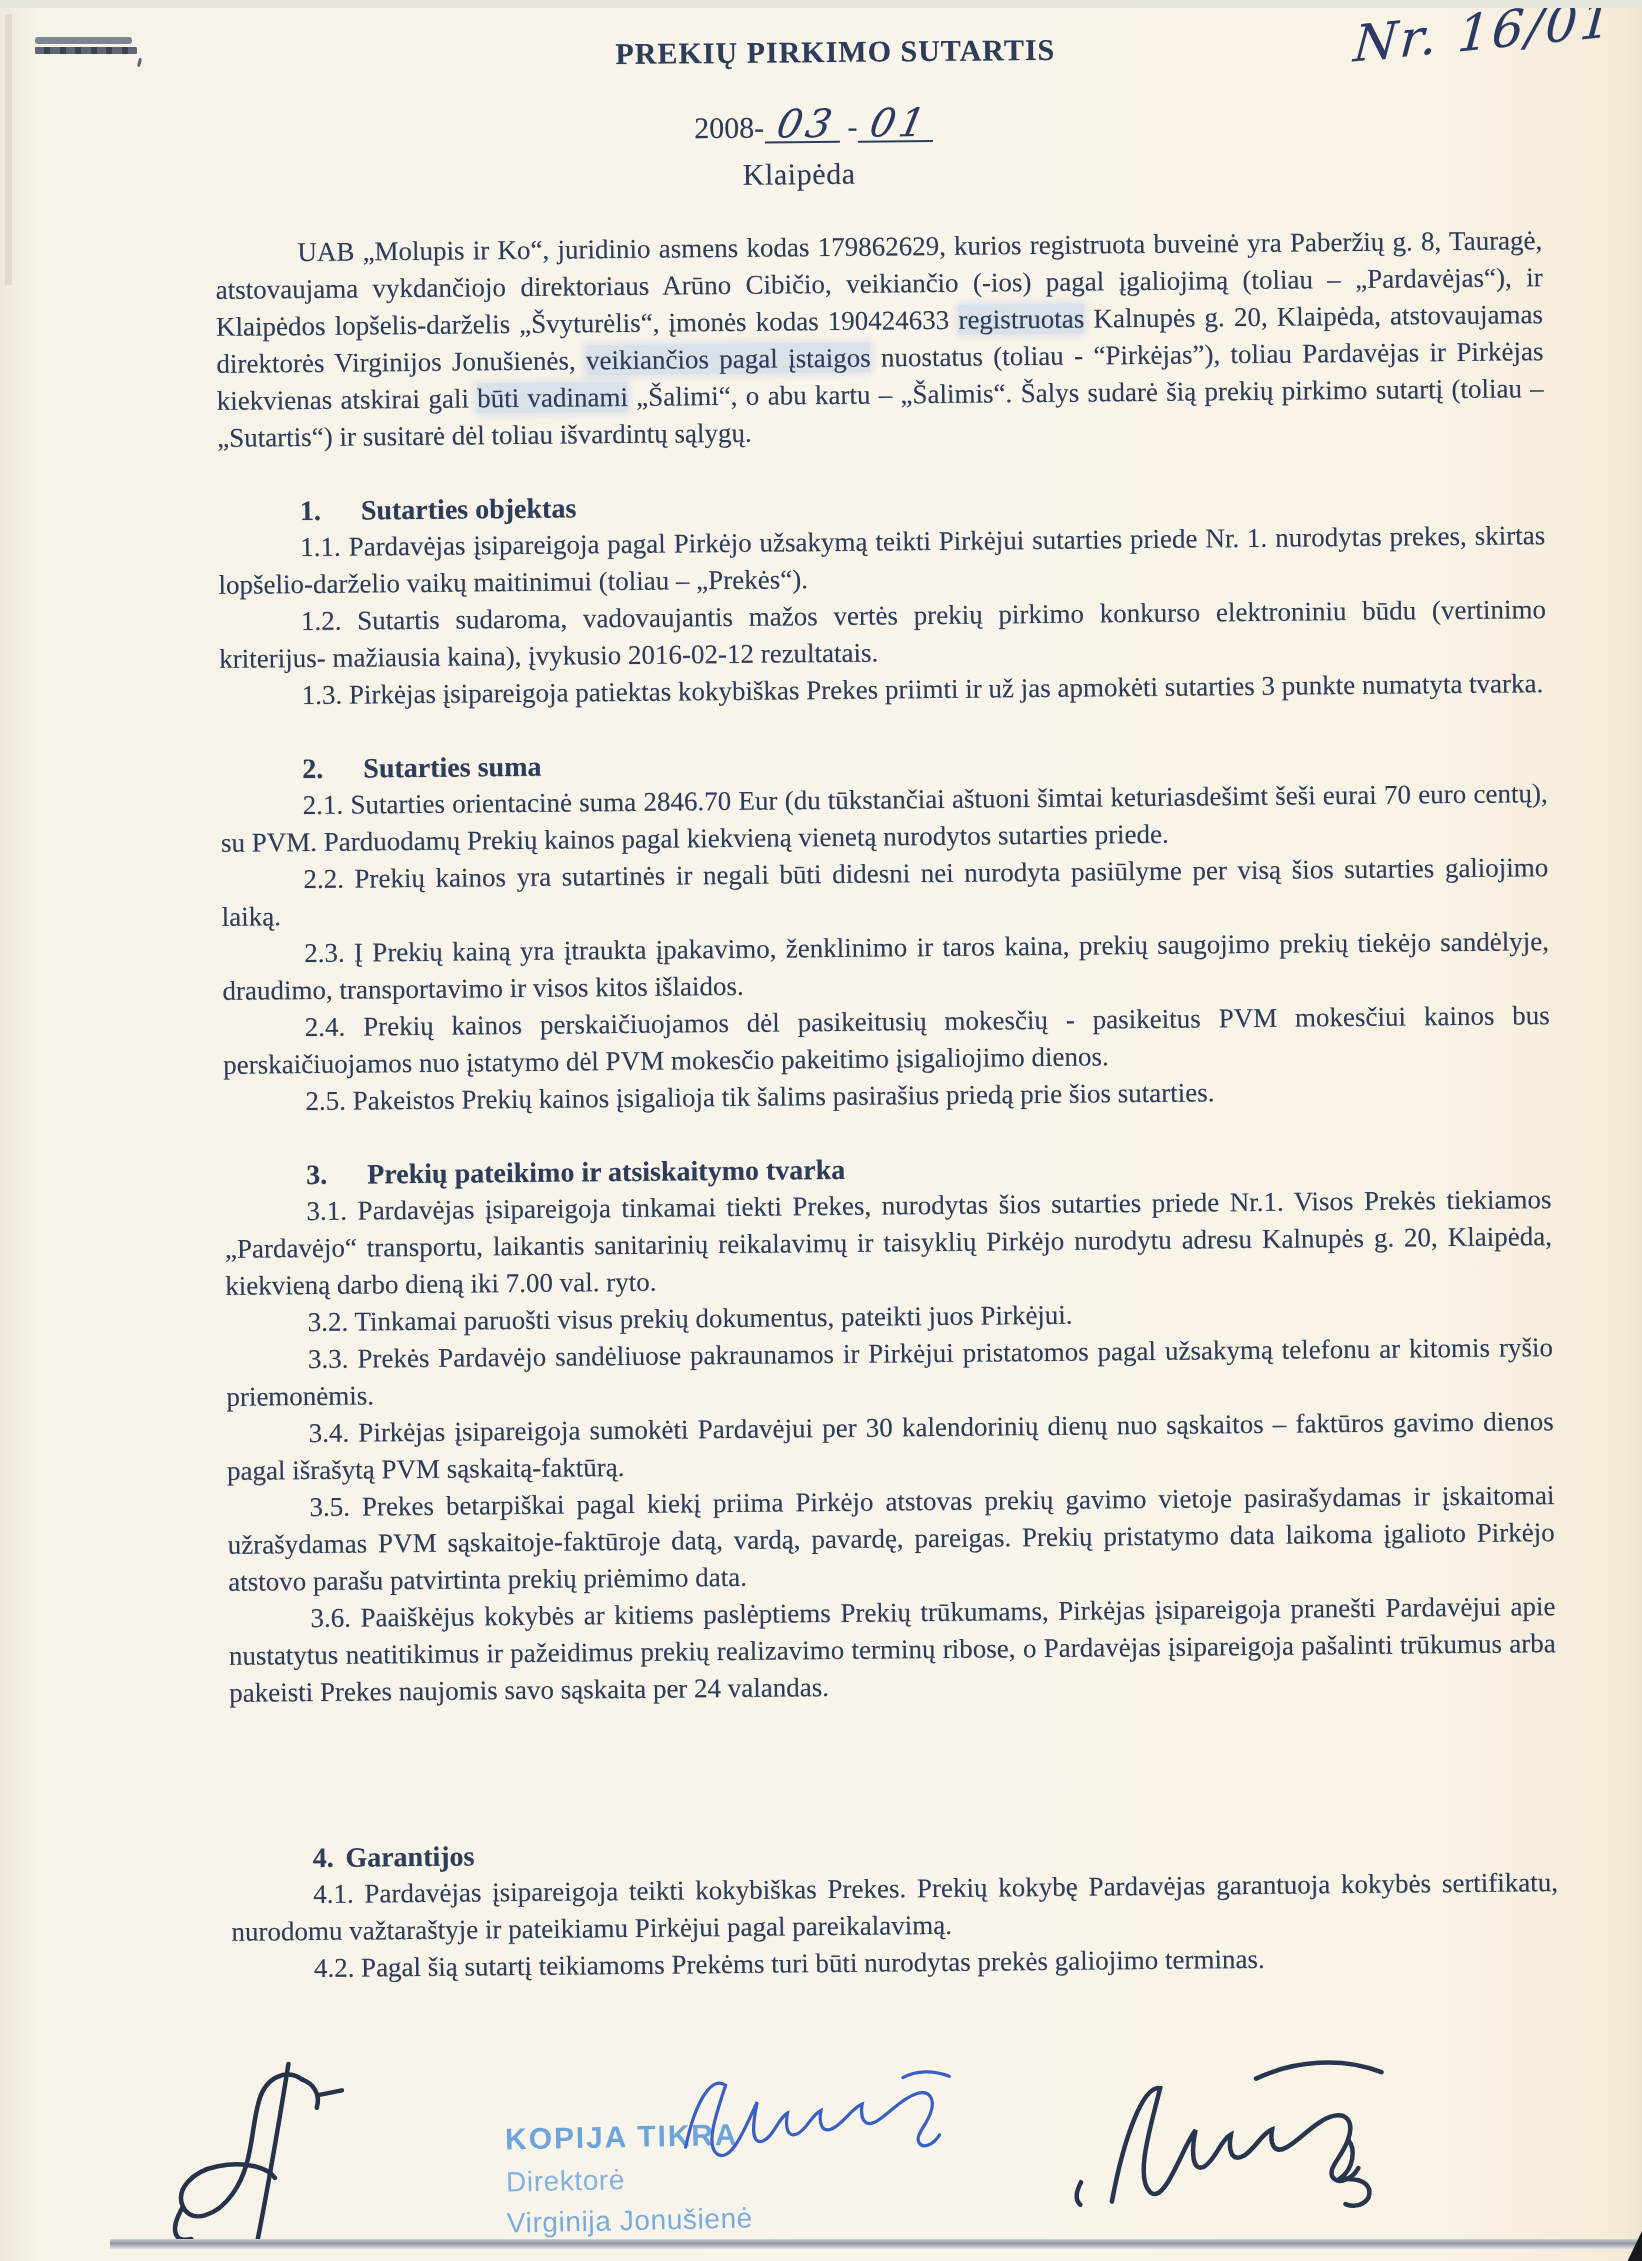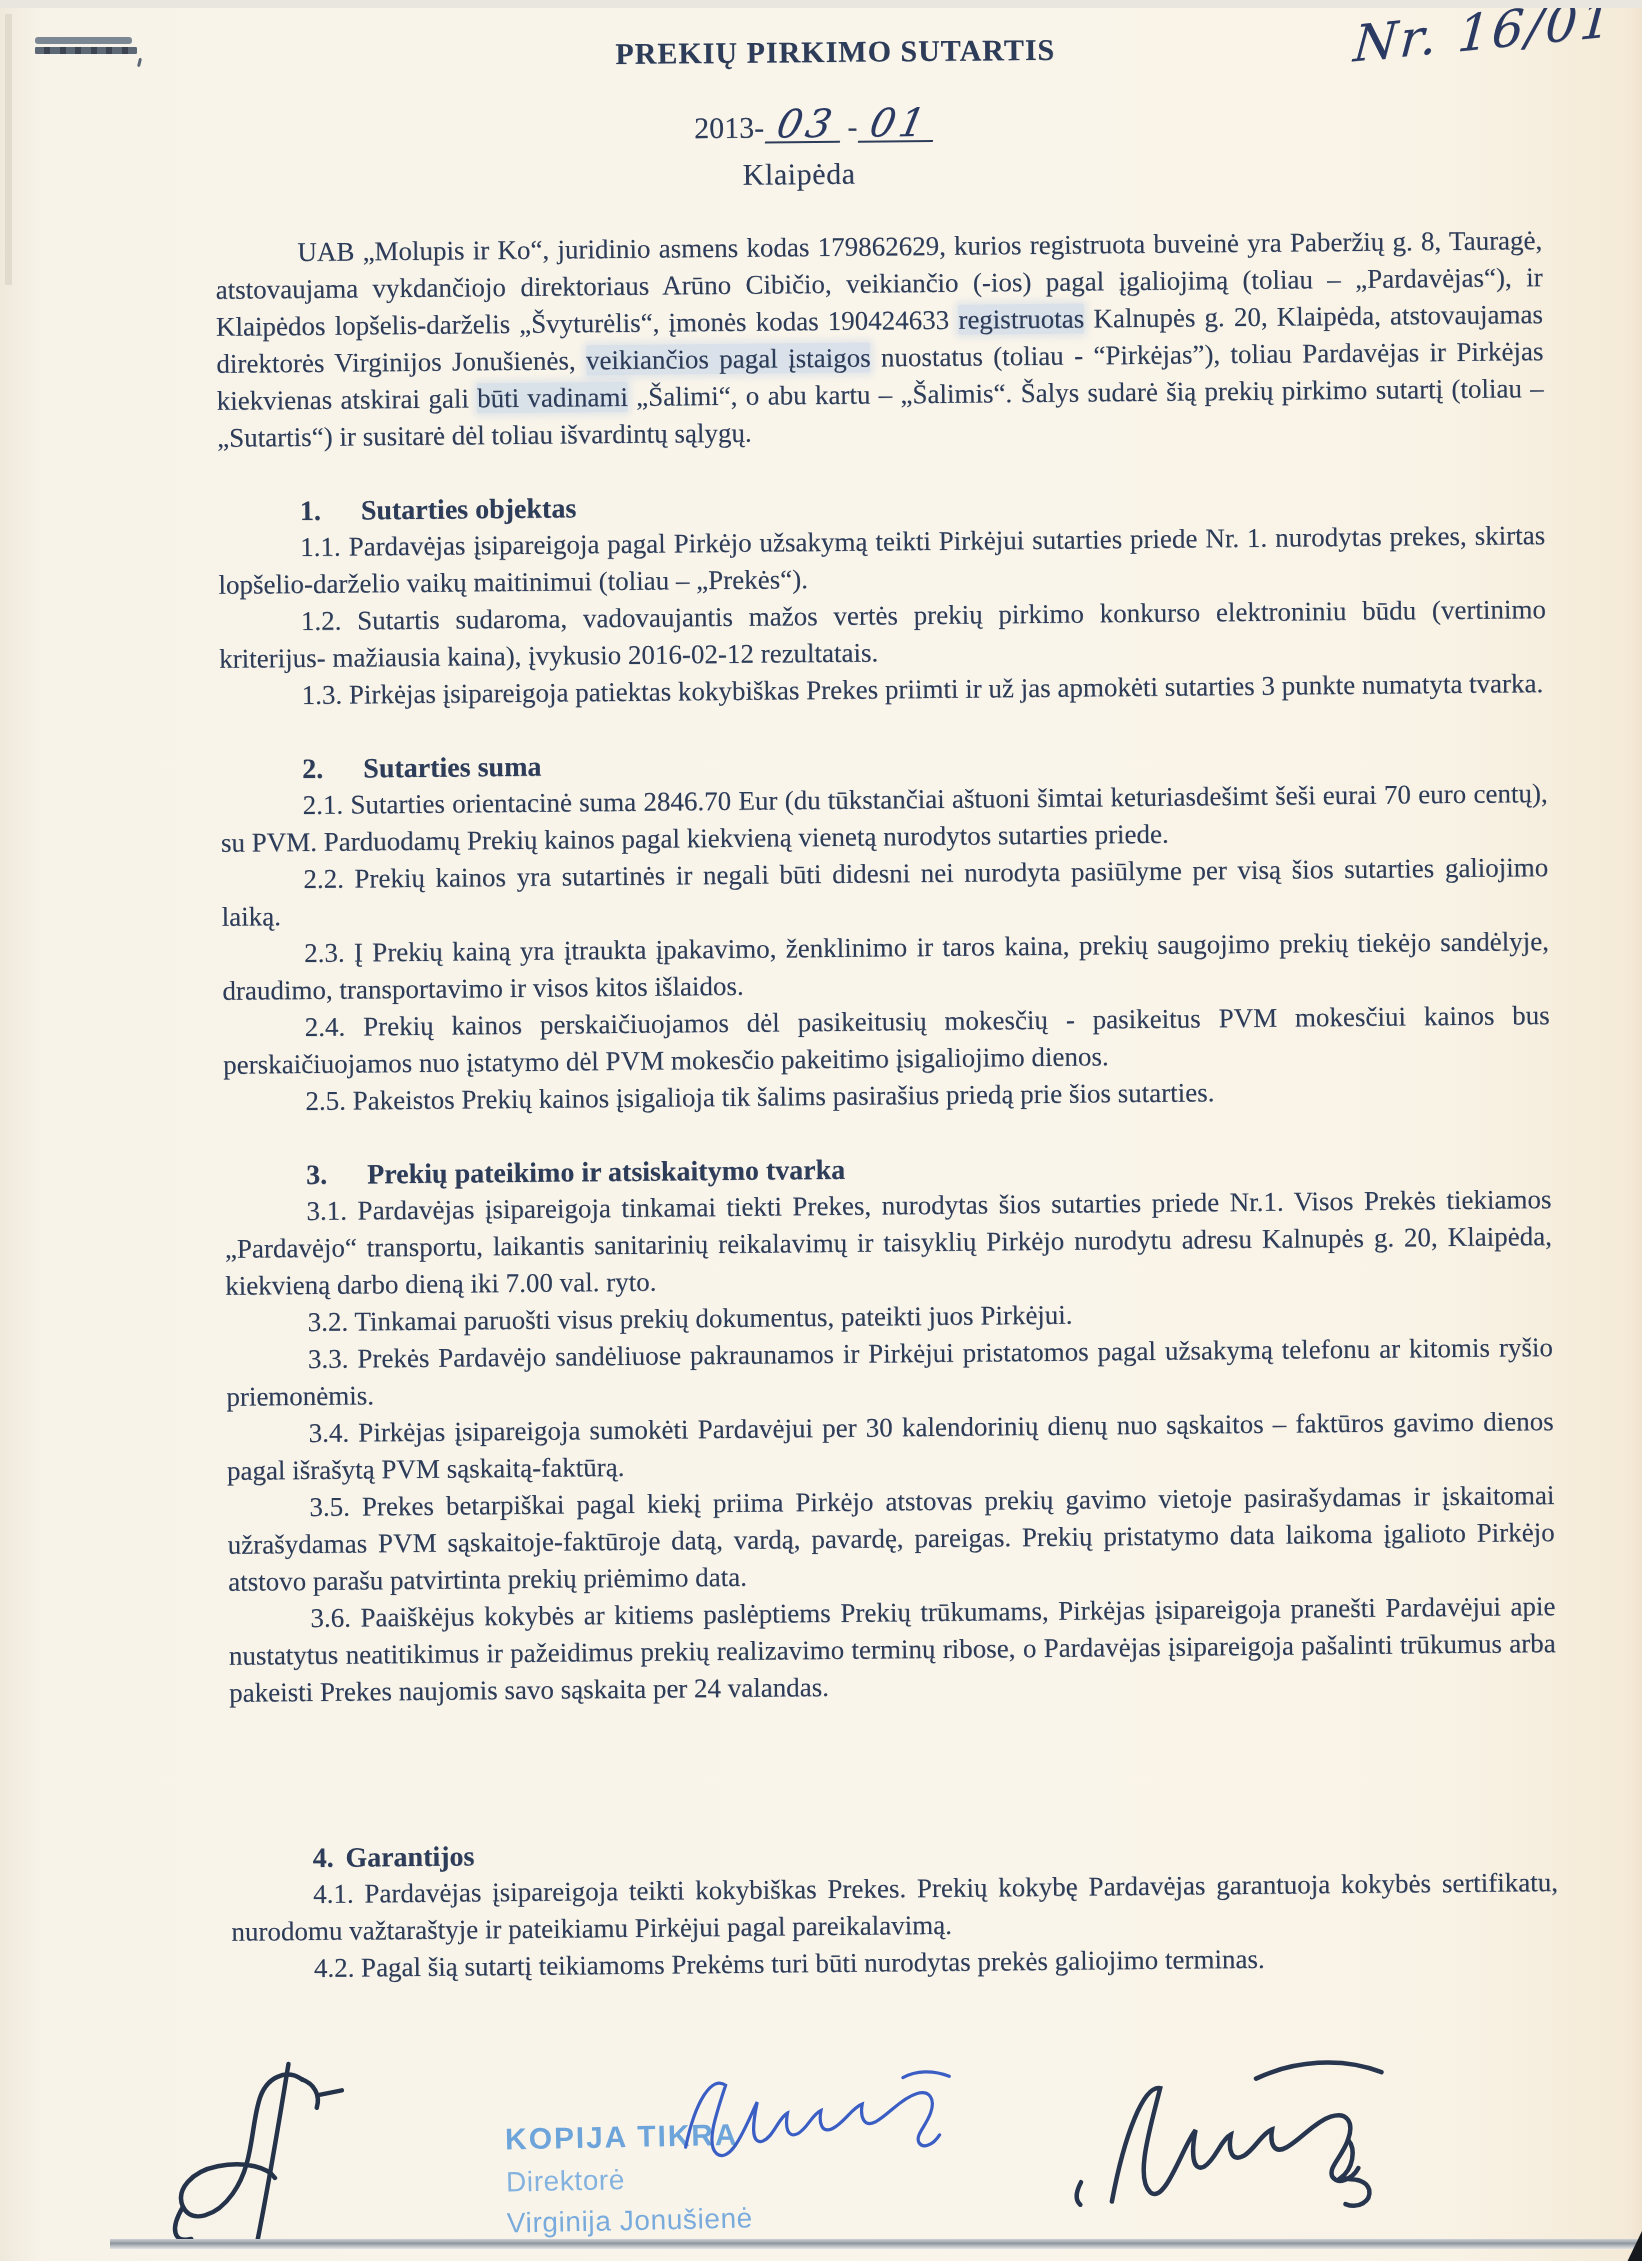--- a/index.html
+++ b/index.html
@@ -112,21 +112,21 @@
     <div class="bar2"></div>
     <div class="tick"></div>
   </div>
 
   <div class="content doc-text">
 
     <span class="title">PREKIŲ PIRKIMO SUTARTIS</span>
     <span class="hand contract-no">Nr. 16/01</span>
 
     <div class="date-line">
-      <span>2013-</span><span class="hand date-hand">03</span><span>-</span><span class="hand date-hand">01</span>
+      <span>2008-</span><span class="hand date-hand">03</span><span>-</span><span class="hand date-hand">01</span>
     </div>
     <div class="city">Klaipėda</div>
 
     <p class="para intro"><span>UAB „Molupis ir Ko“, juridinio asmens kodas 179862629, kurios registruota buveinė yra Paberžių g. 8, Tauragė, atstovaujama vykdančiojo direktoriaus Arūno Cibičio, veikiančio (-ios) pagal įgaliojimą (toliau – „Pardavėjas“), ir Klaipėdos lopšelis-darželis „Švyturėlis“, įmonės kodas 190424633 </span><span class="hl">registruotas</span><span> Kalnupės g. 20, Klaipėda, atstovaujamas direktorės Virginijos Jonušienės, </span><span class="hl">veikiančios pagal įstaigos</span><span> nuostatus (toliau - “Pirkėjas”), toliau Pardavėjas ir Pirkėjas kiekvienas atskirai gali </span><span class="hl">būti vadinami</span><span> „Šalimi“, o abu kartu – „Šalimis“. Šalys sudarė šią prekių pirkimo sutartį (toliau – „Sutartis“) ir susitarė dėl toliau išvardintų sąlygų.</span></p>
 
     <div class="sections">
         <div class="sec-heading"><span class="sec-num">1.</span><span>Sutarties objektas</span></div>
         <p class="para">1.1. Pardavėjas įsipareigoja pagal Pirkėjo užsakymą teikti Pirkėjui sutarties priede Nr. 1. nurodytas prekes, skirtas lopšelio-darželio vaikų maitinimui (toliau – „Prekės“).</p>
         <p class="para">1.2. Sutartis sudaroma, vadovaujantis mažos vertės prekių pirkimo konkurso elektroniniu būdu (vertinimo kriterijus- mažiausia kaina), įvykusio 2016-02-12 rezultatais.</p>
         <p class="para">1.3. Pirkėjas įsipareigoja patiektas kokybiškas Prekes priimti ir už jas apmokėti sutarties 3 punkte numatyta tvarka.</p>

